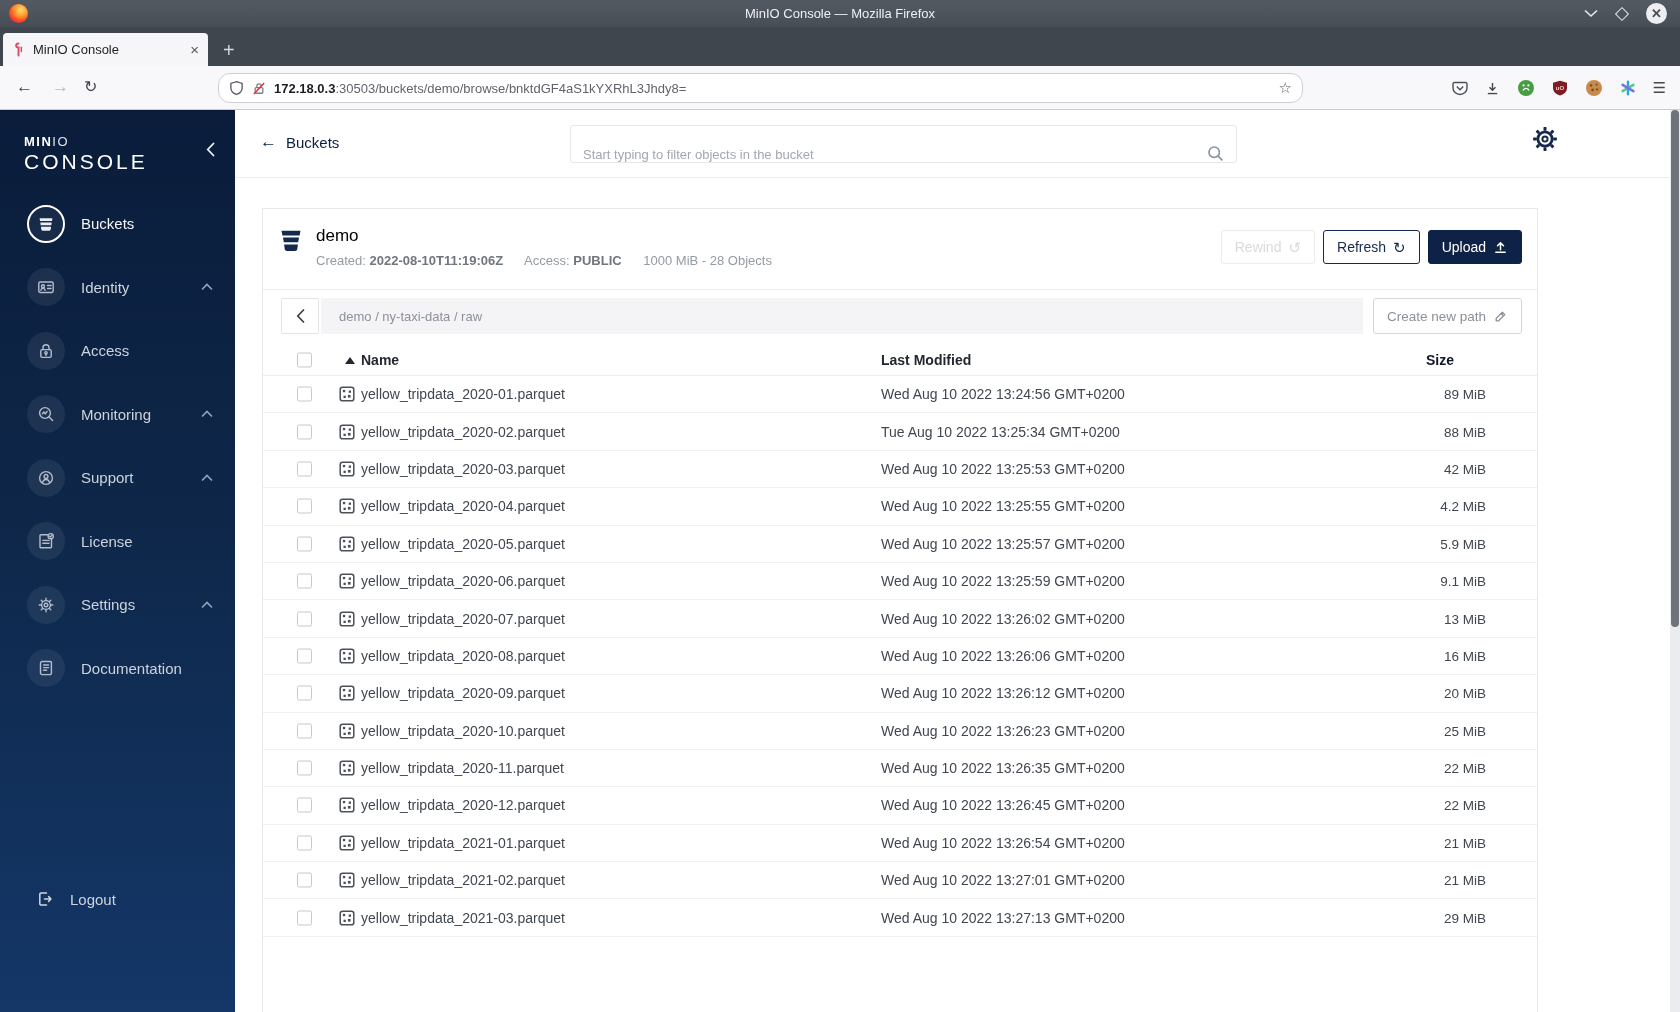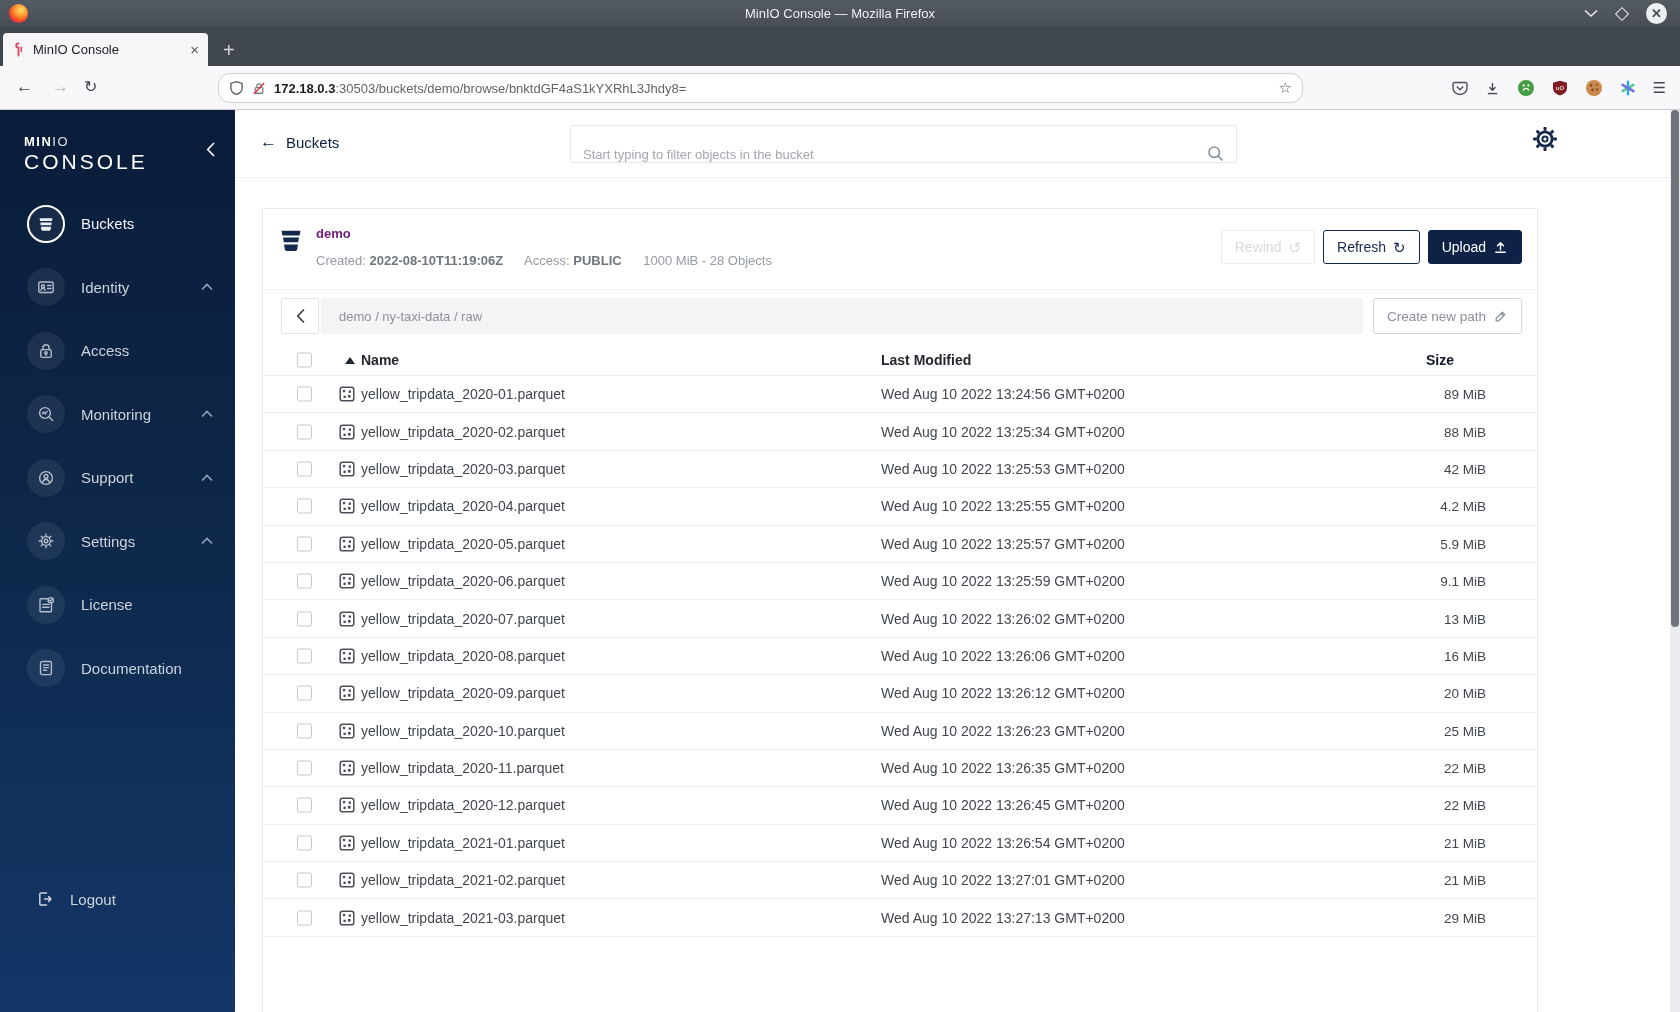--- a/index.html
+++ b/index.html
@@ -73,21 +73,21 @@
   .search-wrap input { flex:1; border:none; outline:none; font-size:13px; color:#3a3f46;
     font-family:"Liberation Sans", sans-serif; }
   .search-wrap input::placeholder { color:#a2a7ae; }
   .gear-btn { position:absolute; left:1297px; top:16px; cursor:pointer; }
 
   
   .panel { position:relative; margin:30px 0 0 27px; width:1276px; height:804px;
     border:1px solid #e9e9ec; border-bottom:none; background:#fff; }
   .bucket-head { position:relative; height:80px; }
   .bhead-icon { position:absolute; left:17px; top:20px; }
-  .bname { position:absolute; left:53px; top:17px; font-size:13px; font-weight:700; color:#701a75; }
+  .bname { position:absolute; left:53px; top:17px; font-size:17px; font-weight:400; color:#000000; }
   .bmeta { position:absolute; left:53px; top:44px; font-size:13px; color:#959ba2; }
   .bmeta b { color:#70767e; font-weight:700; }
   .bmeta .seg { margin-right:18px; }
   .head-btns { position:absolute; right:15px; top:21px; display:flex; gap:8px; }
   .btn { height:34px; display:flex; align-items:center; gap:7px; padding:0 13px;
     font-size:14px; border-radius:3px; border:1px solid; background:#fff; cursor:pointer;
     font-family:"Liberation Sans", sans-serif; }
   .btn .bi { font-size:15px; line-height:1; }
   .btn-rewind { border-color:#ececee; color:#d9dadd; }
   .btn-refresh { border-color:#16294e; color:#16294e; }
@@ -273,42 +273,42 @@
           </svg>
         </span>
         <span class="s-label">Support</span>
         <svg class="s-chev" width="12" height="8">
             <path d="M1 6.5 L6 1.5 L11 6.5" fill="none" stroke="#94a3ba" stroke-width="1.6"></path>
           </svg>
       </div>
 
       <div class="s-item">
         <span class="s-circ">
-          <svg width="20" height="20" viewBox="0 0 20 20" fill="none" stroke="#b3bdcd" stroke-width="1.4" stroke-linecap="round">
-            <circle cx="10" cy="10" r="4.4"></circle>
-            <circle cx="10" cy="10" r="1.8"></circle>
-            <path d="M10 3.2 v2 M10 14.8 v2 M3.2 10 h2 M14.8 10 h2 M5.2 5.2 l1.4 1.4 M13.4 13.4 l1.4 1.4 M14.8 5.2 l-1.4 1.4 M6.6 13.4 l-1.4 1.4"></path>
-          </svg>
-        </span>
-        <span class="s-label">Settings</span>
-        <svg class="s-chev" width="12" height="8">
-            <path d="M1 6.5 L6 1.5 L11 6.5" fill="none" stroke="#94a3ba" stroke-width="1.6"></path>
-          </svg>
-      </div>
-
-      <div class="s-item">
-        <span class="s-circ">
           <svg width="20" height="20" viewBox="0 0 20 20" fill="none" stroke="#b3bdcd" stroke-width="1.4" stroke-linecap="round" stroke-linejoin="round">
             <path d="M5 3.8 h8 l2.5 2.5 v9.4 a1 1 0 0 1-1 1 H5 a1 1 0 0 1-1-1 V4.8 a1 1 0 0 1 1-1 Z"></path>
             <path d="M6.8 9.4 h6.2 M6.8 12.2 h6.2"></path>
             <circle cx="14.7" cy="5.2" r="2.6" fill="#102a52"></circle>
             <path d="M13.6 5.2 l.8.8 1.5-1.7"></path>
           </svg>
         </span>
         <span class="s-label">License</span>
+      </div>
+
+      <div class="s-item">
+        <span class="s-circ">
+          <svg width="20" height="20" viewBox="0 0 20 20" fill="none" stroke="#b3bdcd" stroke-width="1.4" stroke-linecap="round">
+            <circle cx="10" cy="10" r="4.4"></circle>
+            <circle cx="10" cy="10" r="1.8"></circle>
+            <path d="M10 3.2 v2 M10 14.8 v2 M3.2 10 h2 M14.8 10 h2 M5.2 5.2 l1.4 1.4 M13.4 13.4 l1.4 1.4 M14.8 5.2 l-1.4 1.4 M6.6 13.4 l-1.4 1.4"></path>
+          </svg>
+        </span>
+        <span class="s-label">Settings</span>
+        <svg class="s-chev" width="12" height="8">
+            <path d="M1 6.5 L6 1.5 L11 6.5" fill="none" stroke="#94a3ba" stroke-width="1.6"></path>
+          </svg>
       </div>
 
       <div class="s-item">
         <span class="s-circ">
           <svg width="20" height="20" viewBox="0 0 20 20" fill="none" stroke="#b3bdcd" stroke-width="1.4" stroke-linecap="round">
             <path d="M6.2 3.5 h8 a1.2 1.2 0 0 1 1.2 1.2 V15 a1.6 1.6 0 0 1-1.6 1.6 H6.2 A1.7 1.7 0 0 1 4.5 14.9 V5.2 A1.7 1.7 0 0 1 6.2 3.5 Z"></path>
             <path d="M7.6 7 h5 M7.6 9.6 h5 M7.6 12.2 h3"></path>
           </svg>
         </span>
         <span class="s-label">Documentation</span>
@@ -442,21 +442,21 @@
                 <span class="ficon">
                   <svg width="16" height="16" viewBox="0 0 16 16">
                     <rect x="1.2" y="1.2" width="13.6" height="13.6" rx="2.4" fill="none" stroke="#4b5058" stroke-width="1.5"></rect>
                     <rect x="3.9" y="3.9" width="2.3" height="2.3" fill="#4b5058"></rect>
                     <rect x="9.7" y="4.5" width="2.3" height="2.3" fill="#4b5058"></rect>
                     <rect x="4.5" y="9.7" width="2.3" height="2.3" fill="#4b5058"></rect>
                     <rect x="8.9" y="8.9" width="2.7" height="2.7" fill="#4b5058"></rect>
                   </svg>
                 </span>
                 <span class="fname">yellow_tripdata_2020-02.parquet</span>
-                <span class="fdate">Wed Aug 10 2022 13:25:34 GMT+0200</span>
+                <span class="fdate">Tue Aug 10 2022 13:25:34 GMT+0200</span>
                 <span class="fsize">88 MiB</span>
               </div>
 
               <div class="trow">
                 <span class="cb"></span>
                 <span class="ficon">
                   <svg width="16" height="16" viewBox="0 0 16 16">
                     <rect x="1.2" y="1.2" width="13.6" height="13.6" rx="2.4" fill="none" stroke="#4b5058" stroke-width="1.5"></rect>
                     <rect x="3.9" y="3.9" width="2.3" height="2.3" fill="#4b5058"></rect>
                     <rect x="9.7" y="4.5" width="2.3" height="2.3" fill="#4b5058"></rect>

